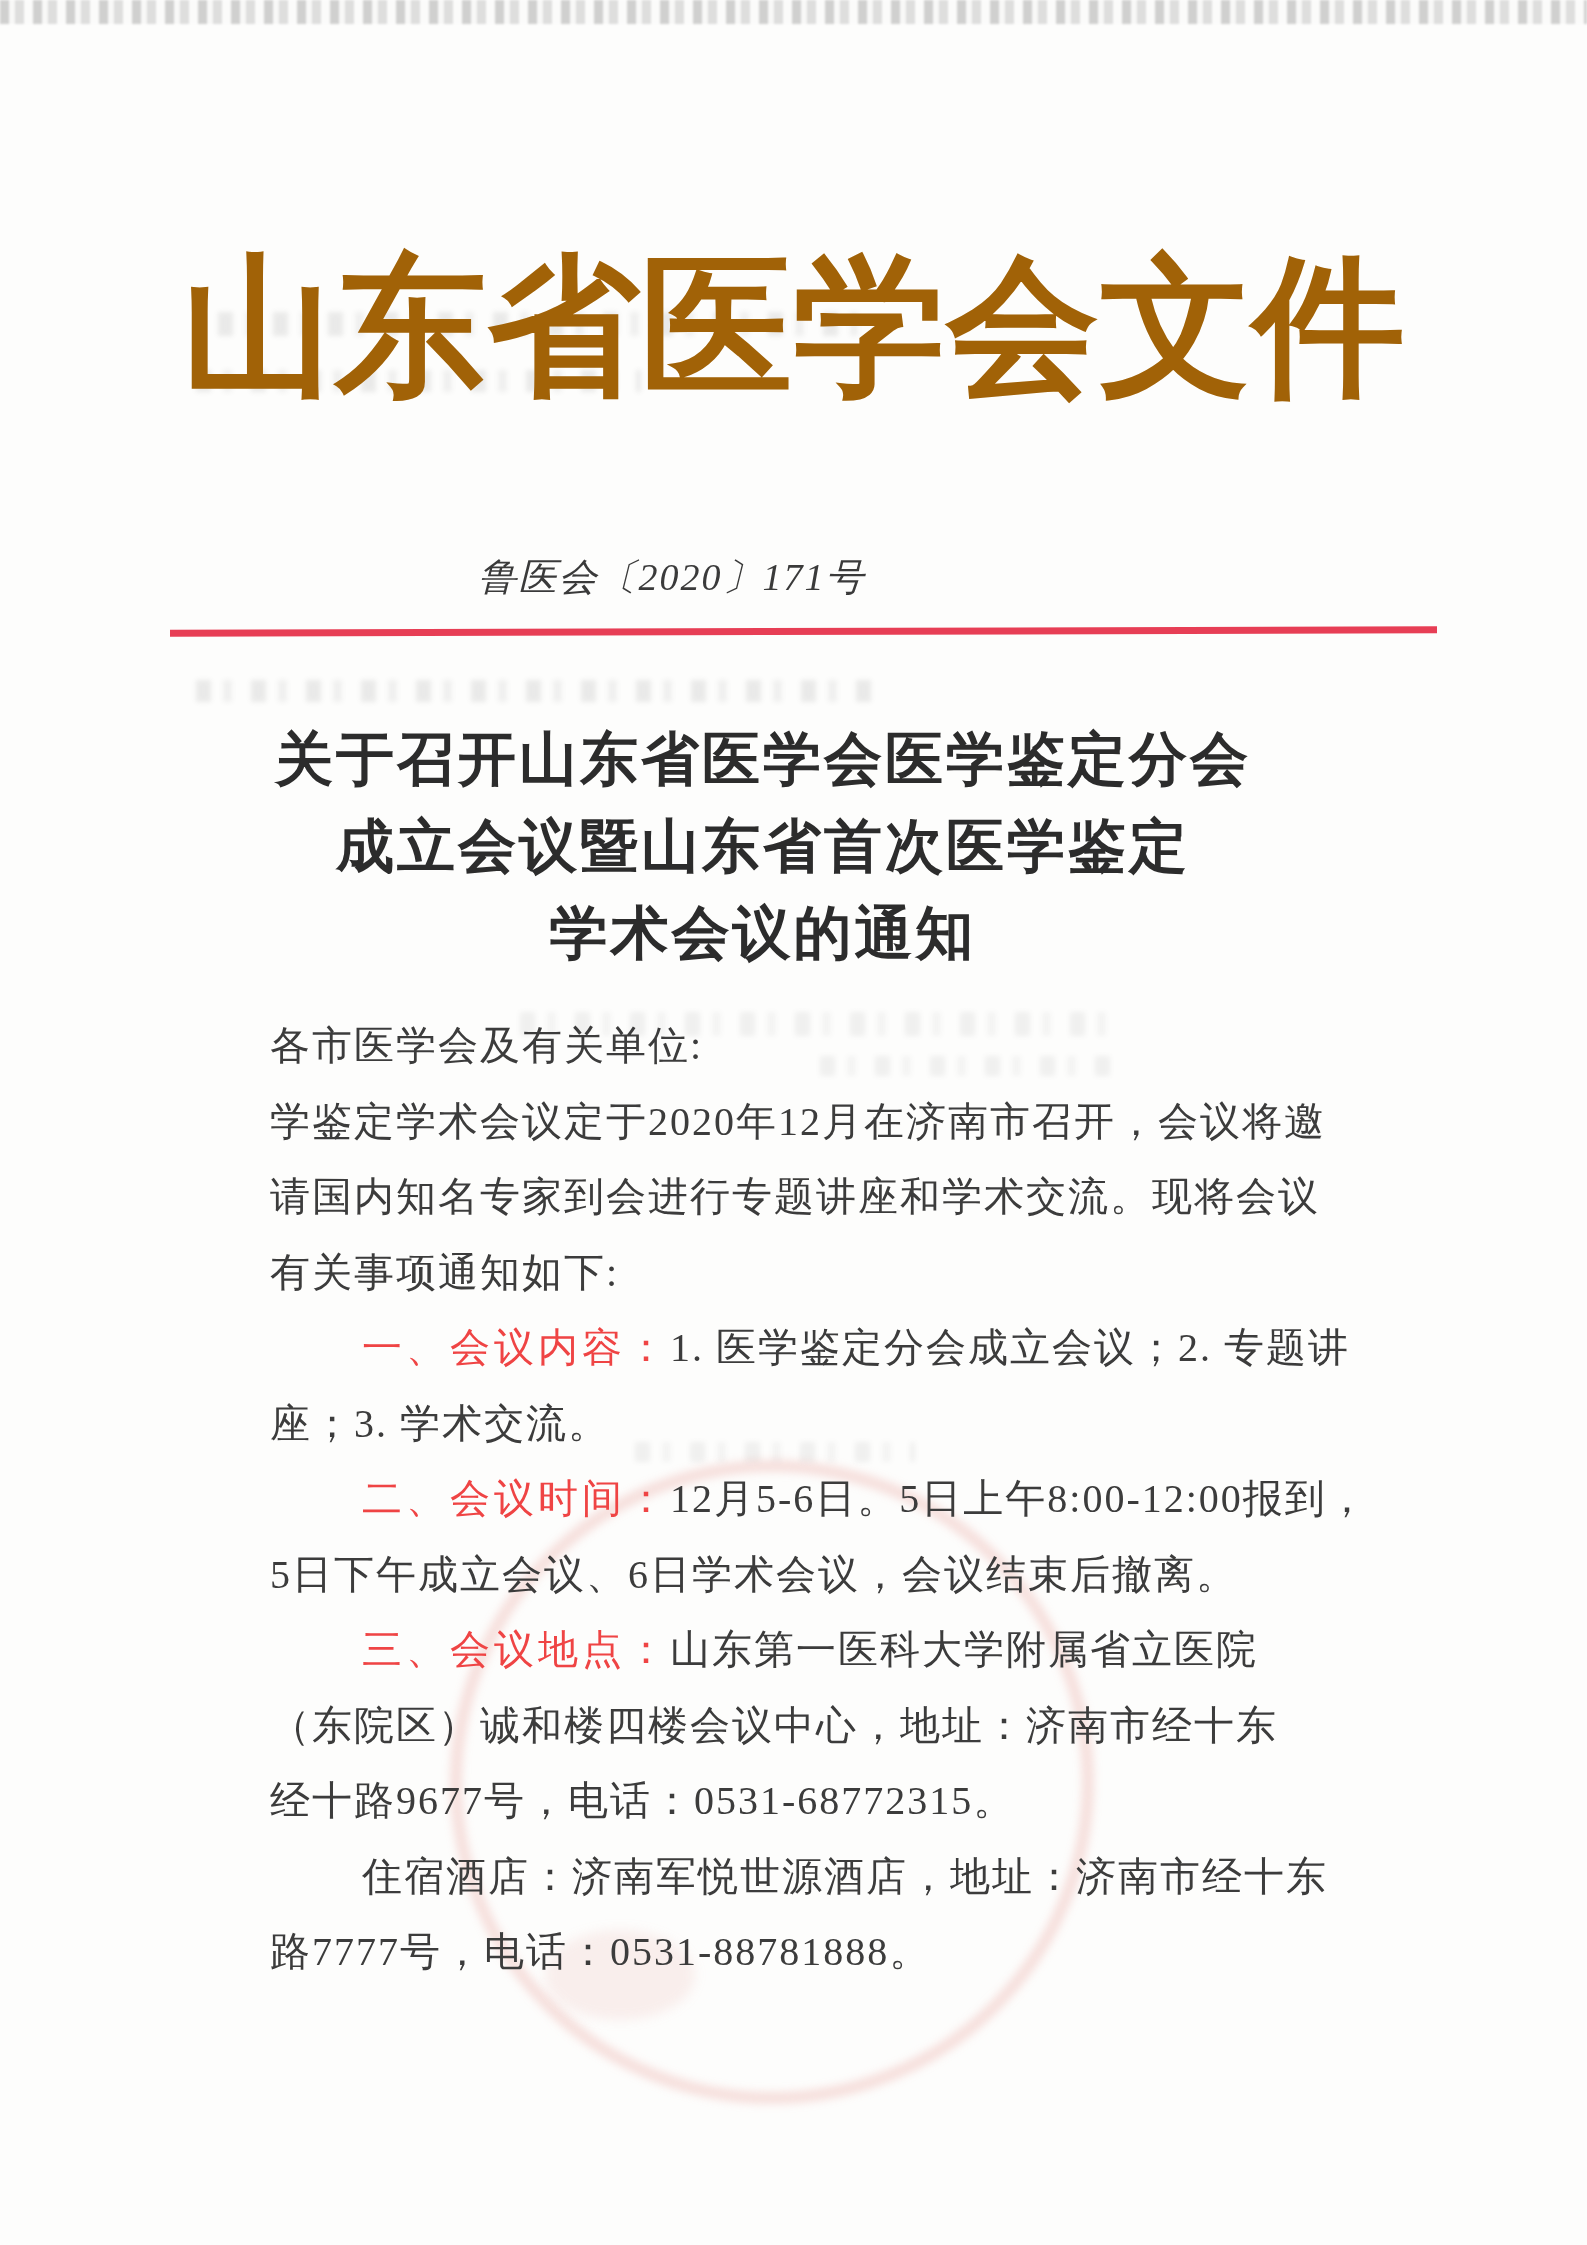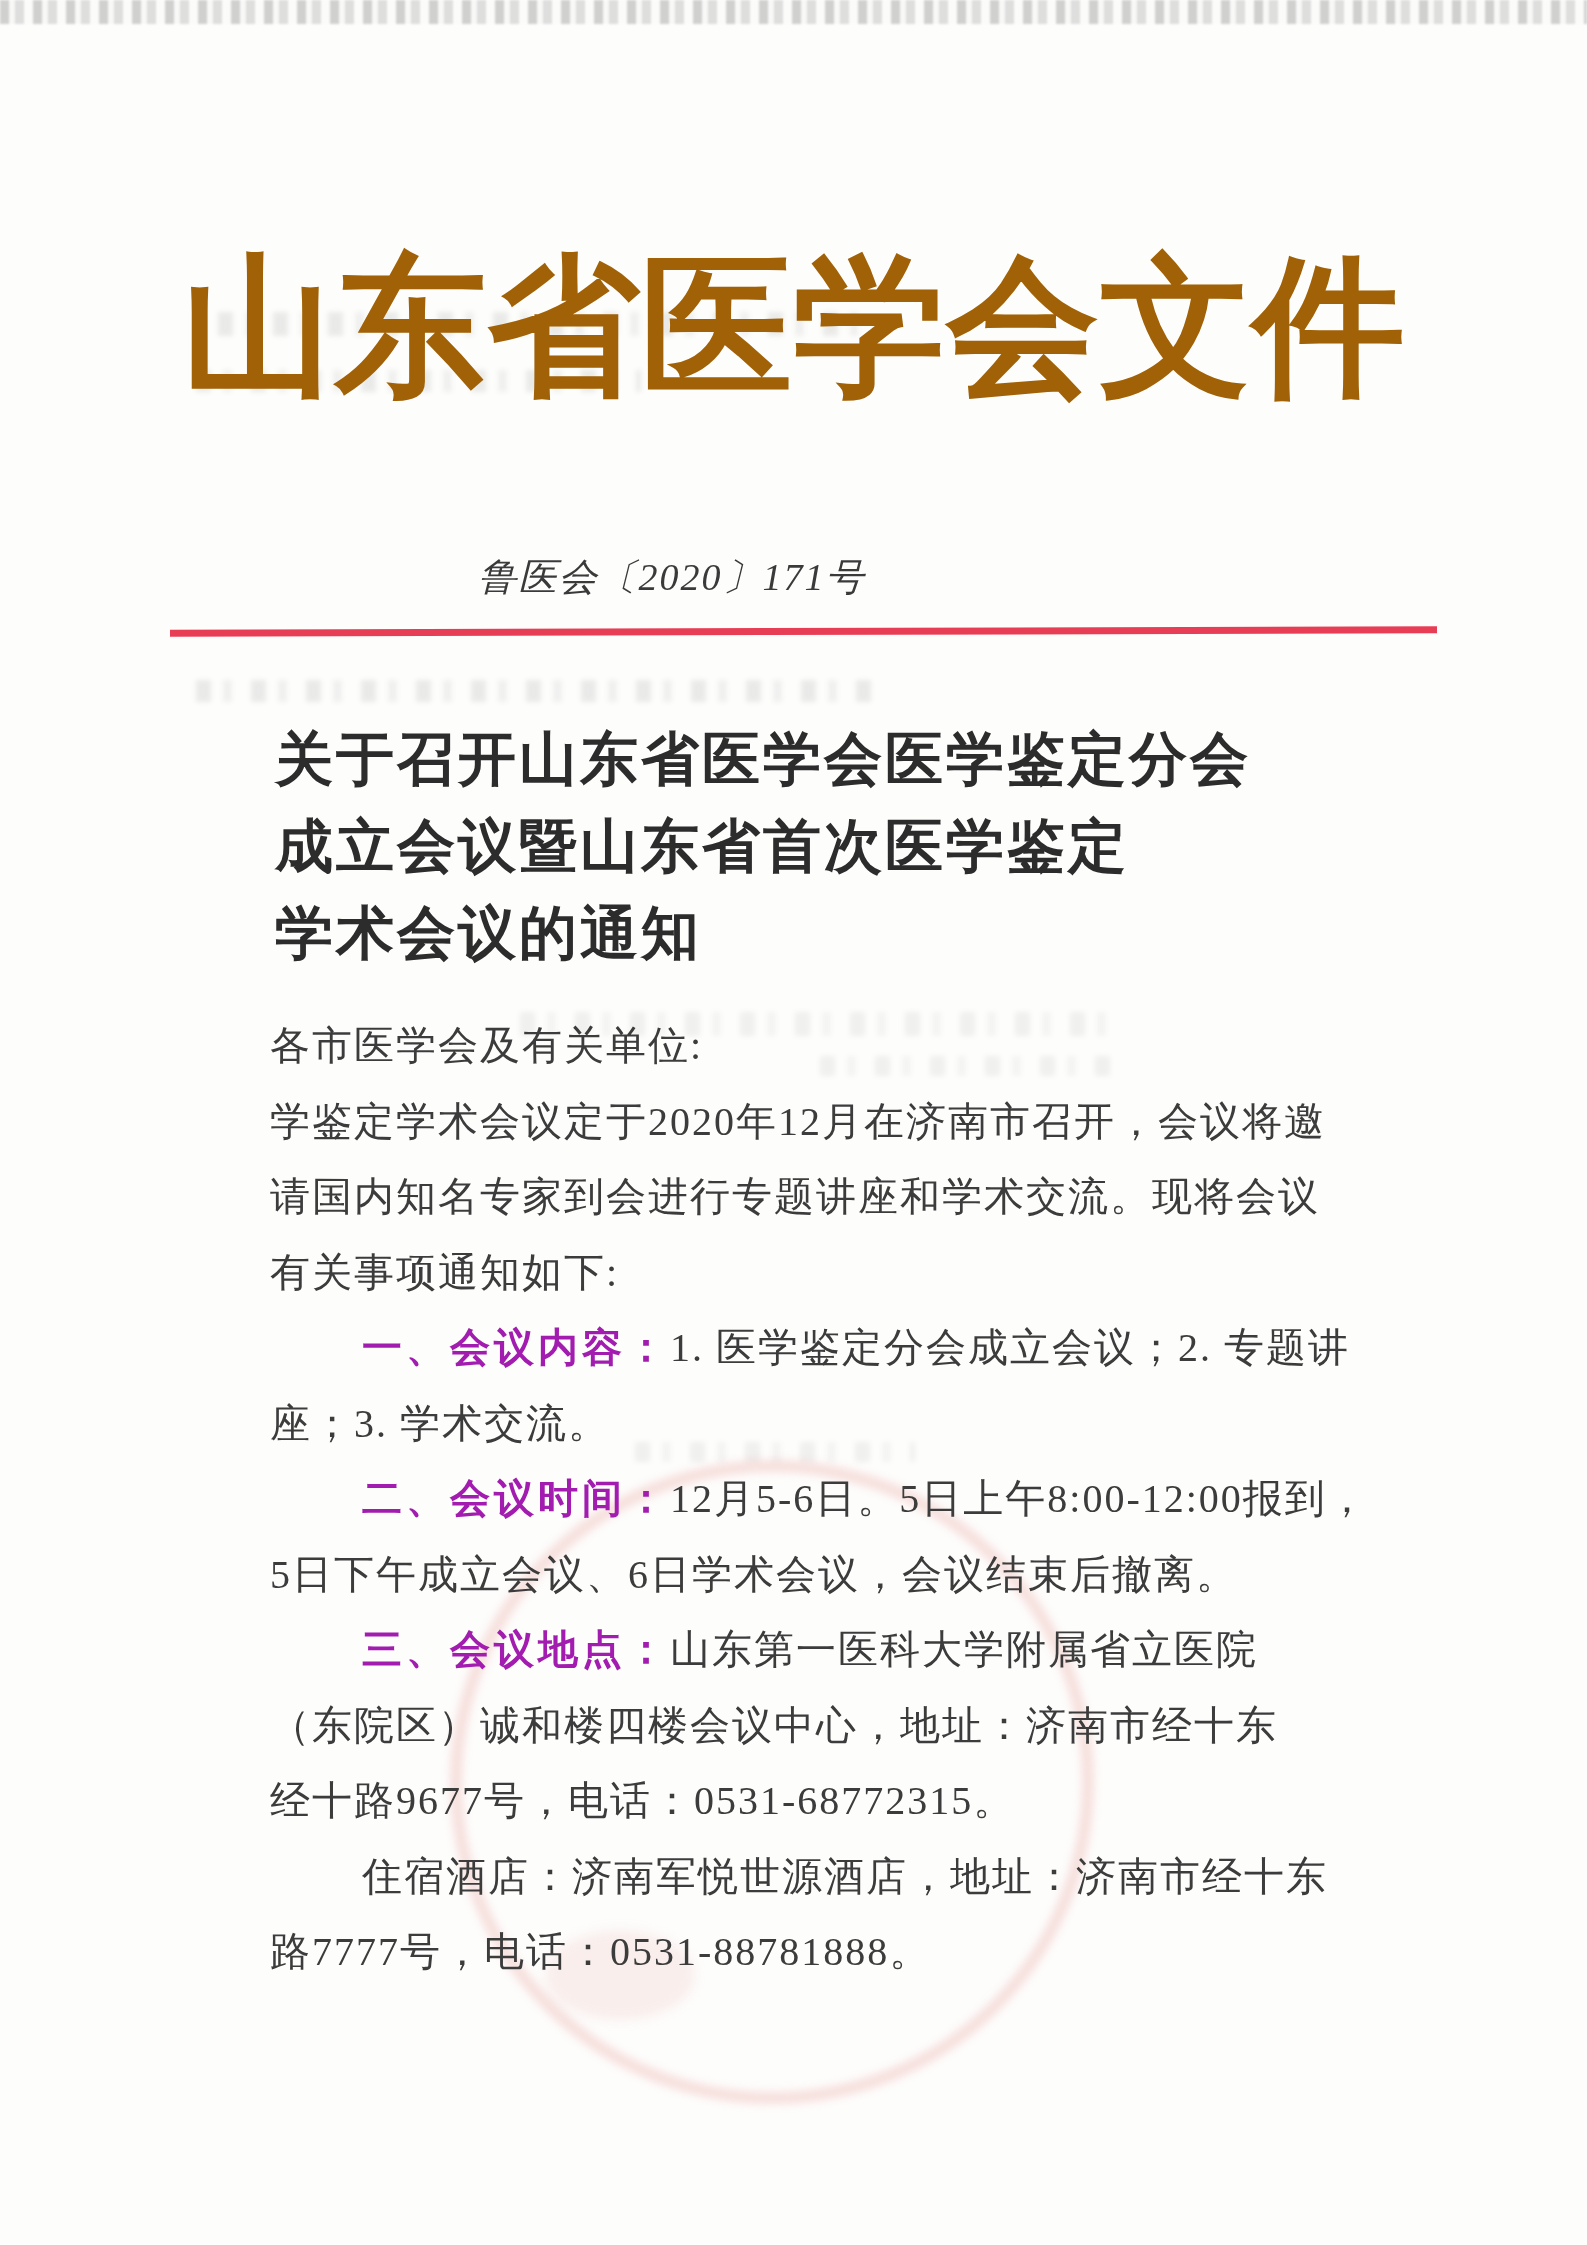--- a/index.html
+++ b/index.html
@@ -45,31 +45,31 @@
   .docnum{
     position:absolute;top:548px;left:672px;transform:translateX(-50%);
     font-size:38px;line-height:58px;color:#3a3a3a;letter-spacing:2px;white-space:nowrap;font-style:italic;
   }
   .redline{
     position:absolute;left:170px;top:628px;width:1267px;height:7px;
     background:#e73e55;transform:rotate(-0.15deg);
   }
   .notice-title{
     position:absolute;top:716px;left:763px;transform:translateX(-50%);
-    font-weight:bold;font-size:58px;line-height:87px;
+    text-align:center;font-weight:bold;font-size:58px;line-height:87px;
     color:#2c2c2c;letter-spacing:3px;white-space:nowrap;
   }
   .body{
     position:absolute;left:270px;top:1008px;width:1190px;
     font-size:40px;line-height:75.5px;color:#3c3c3c;letter-spacing:2px;
   }
   .line{white-space:nowrap;}
   .indent{text-indent:92px;}
   .b{
-    font-weight:bold;color:#a21caf;letter-spacing:4px;
+    font-weight:normal;color:#ef4444;letter-spacing:4px;
     font-family:"Liberation Sans","DejaVu Sans",sans-serif;
   }
 </style>
 </head>
 <body>
 
 <div class="page">
 
   <div class="scan-top-edge"></div>
   <div class="smudge s1"></div>

